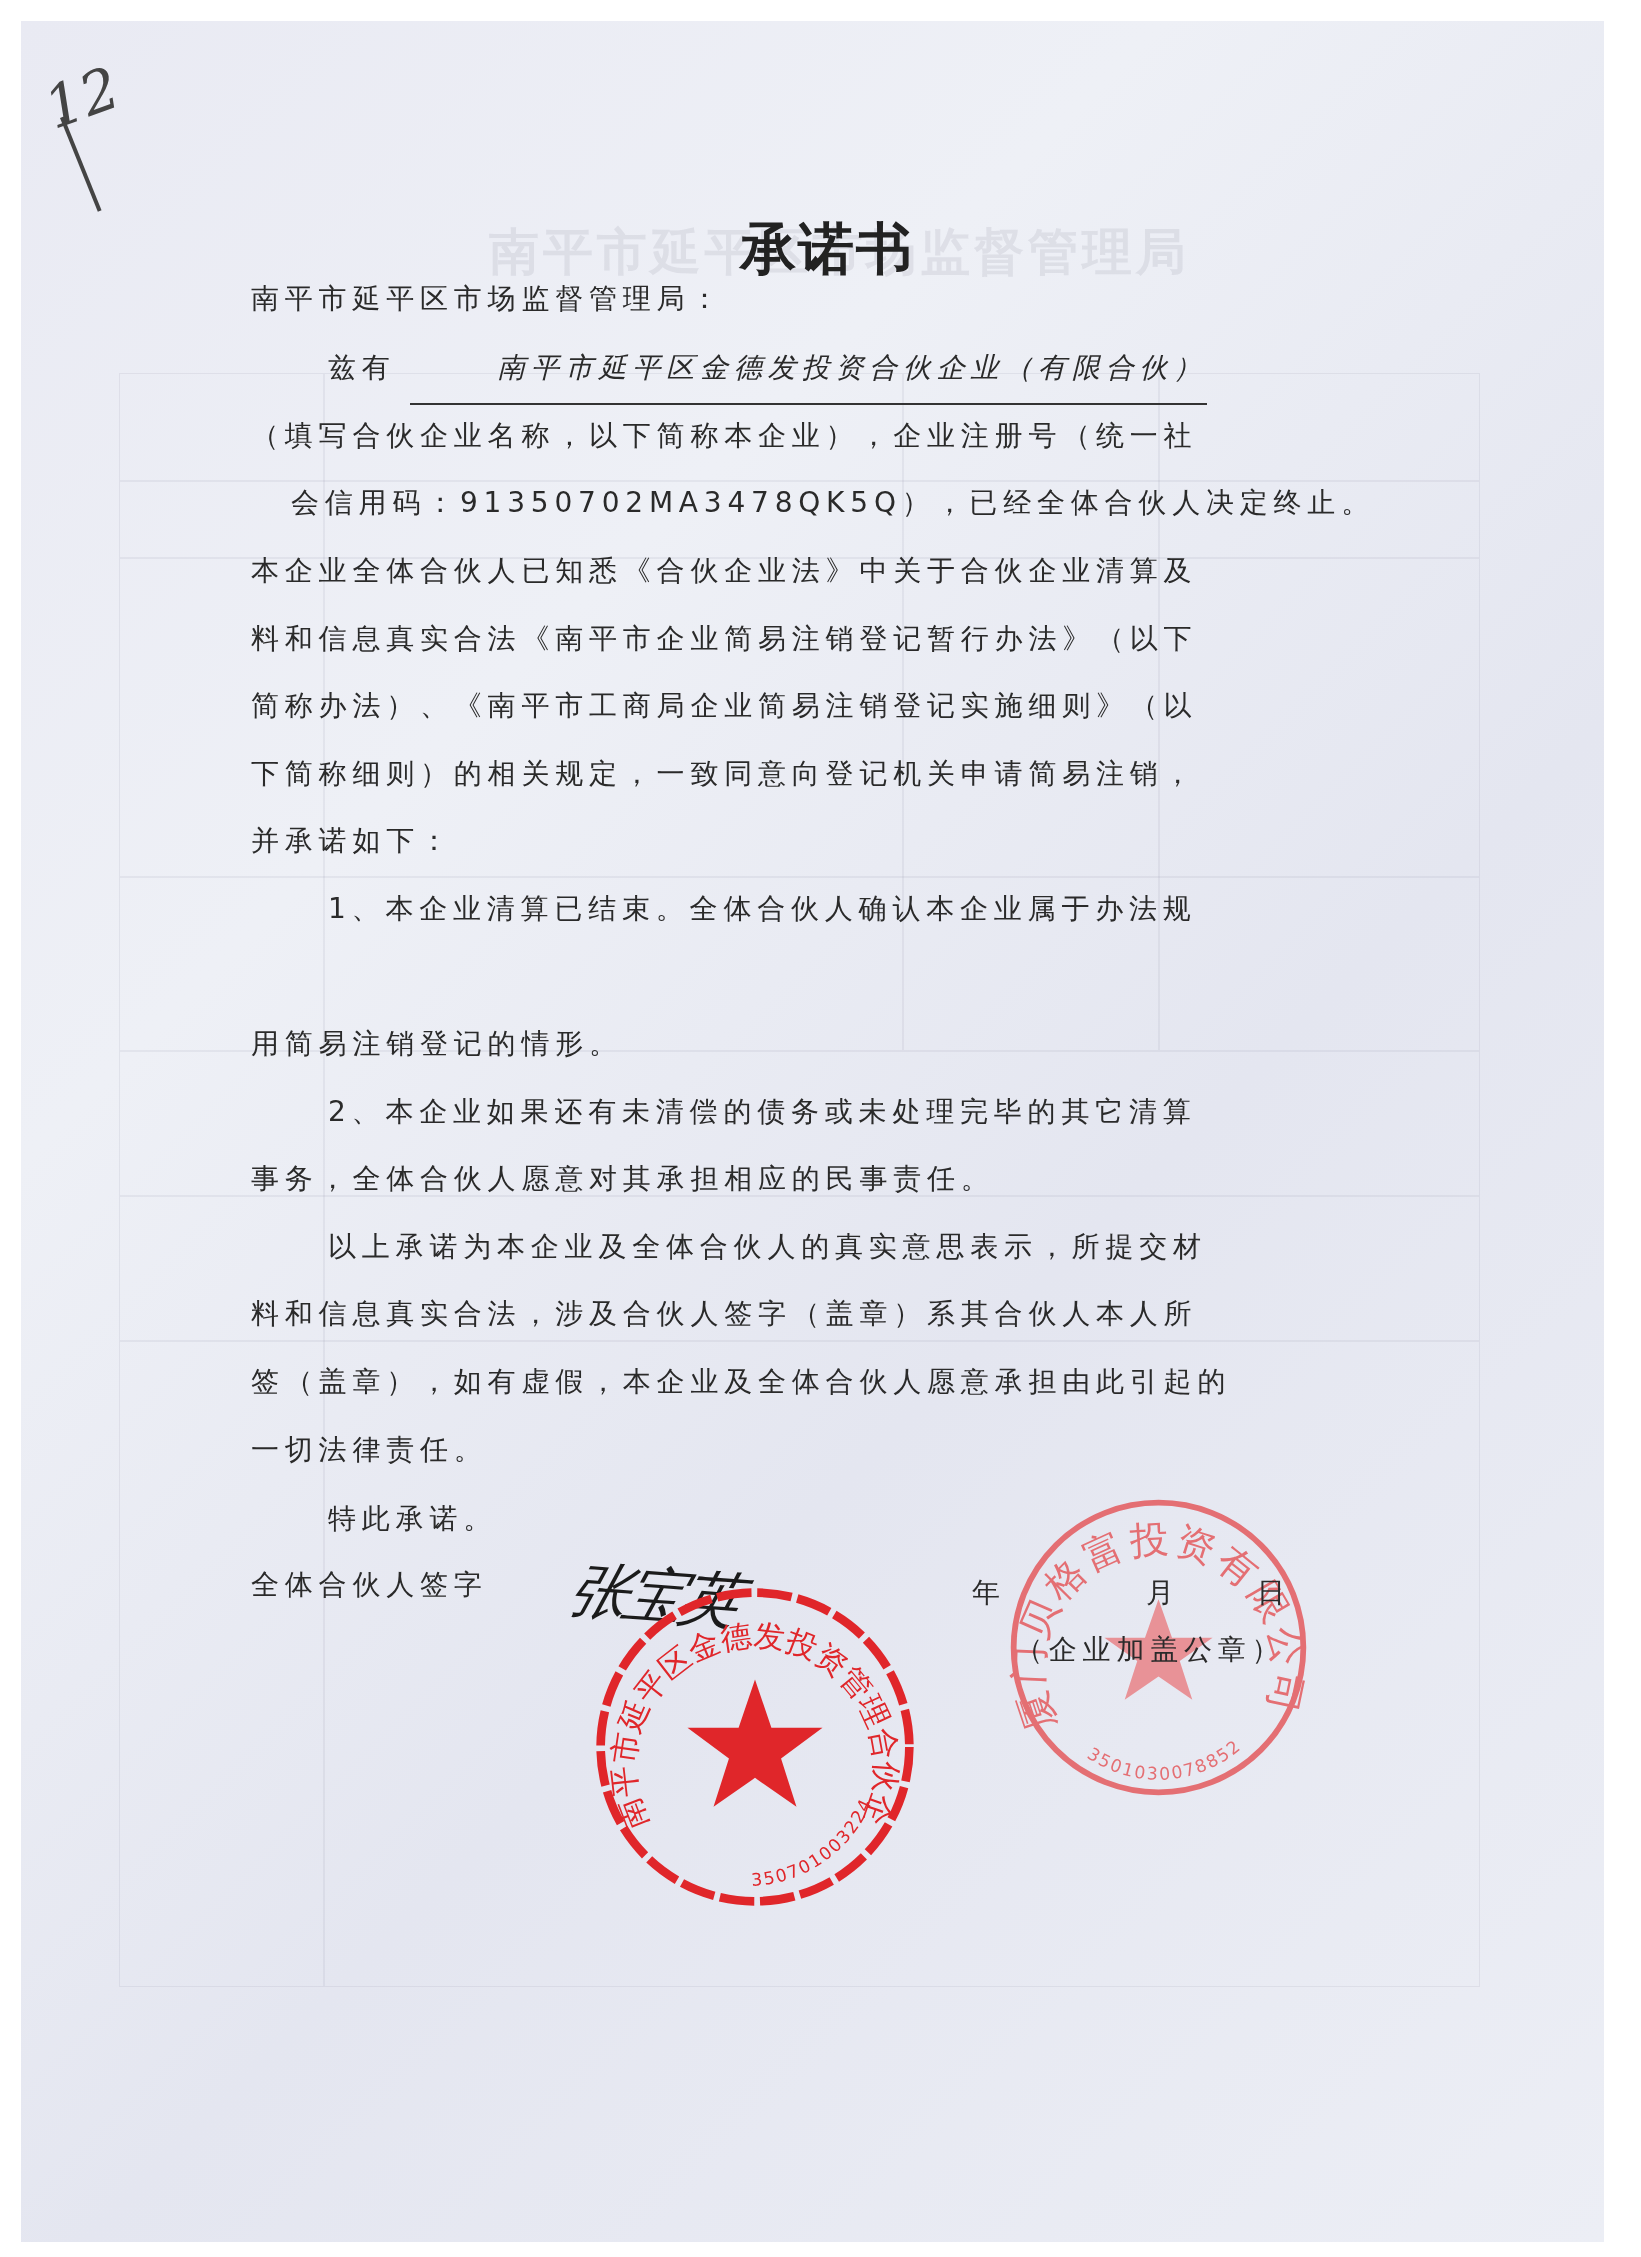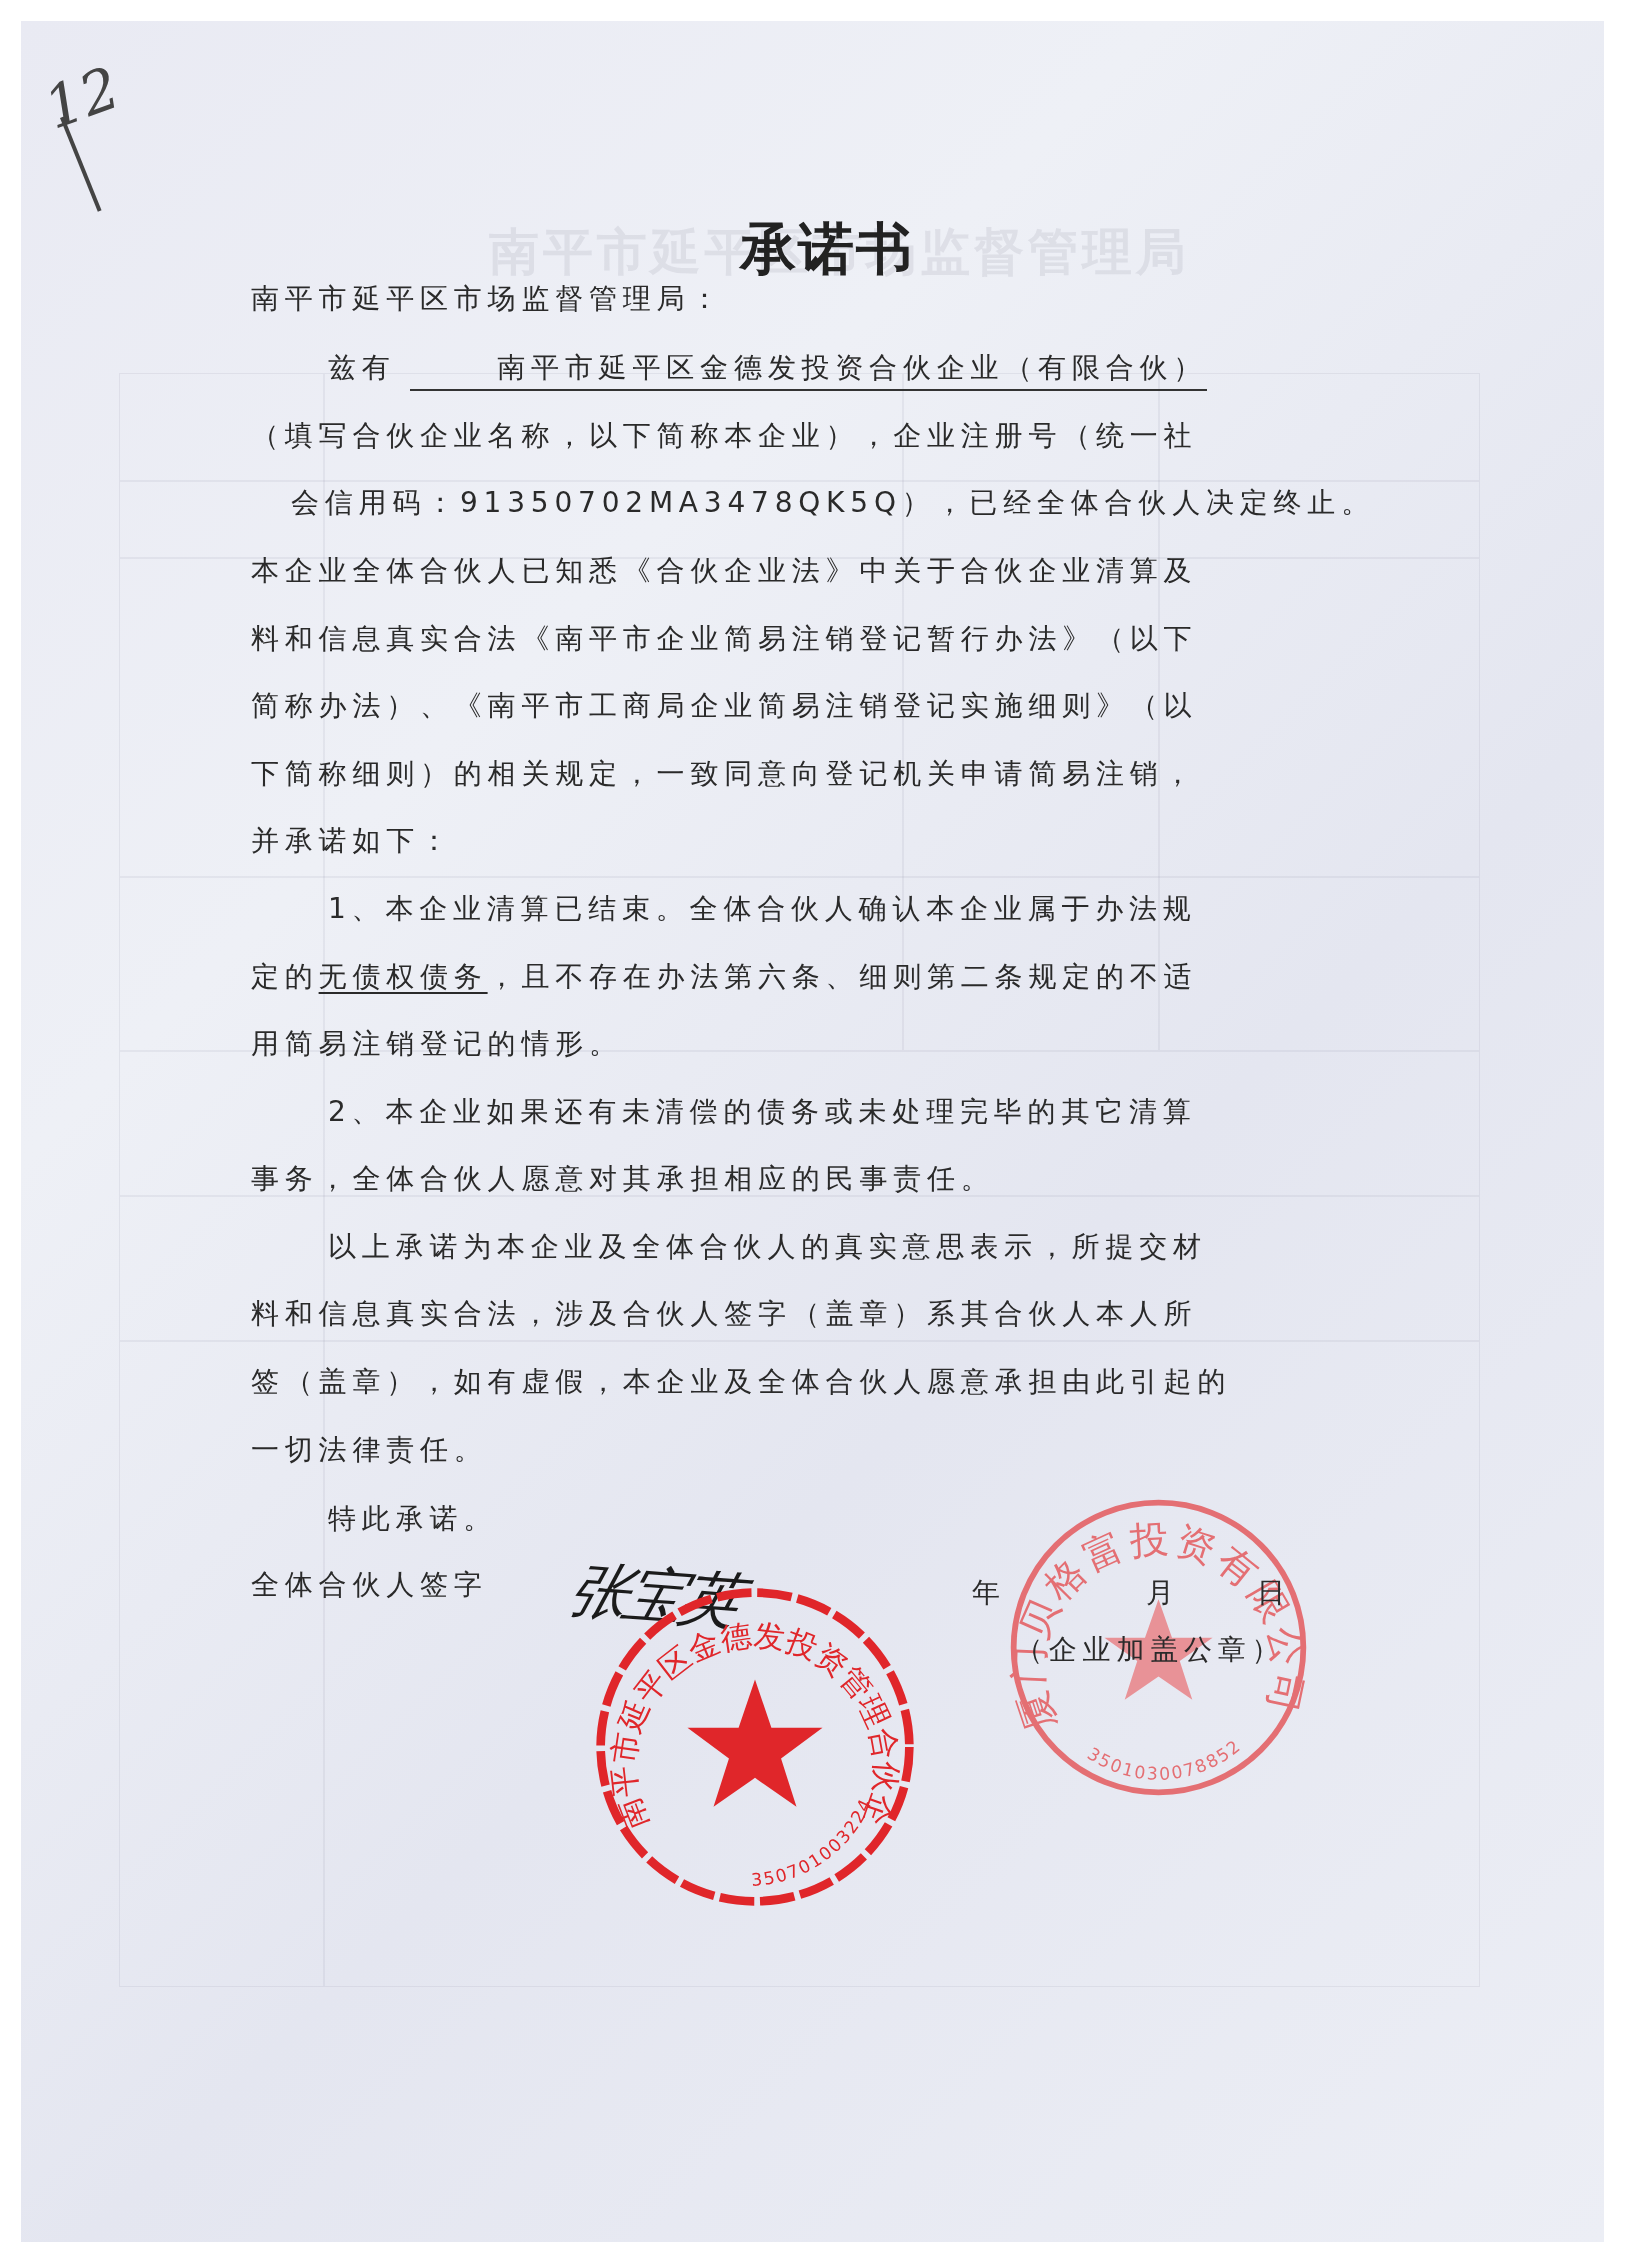--- a/index.html
+++ b/index.html
@@ -20,21 +20,21 @@
   }
   .ghost-table { position: absolute; left: 98px; top: 352px; width: 1359px; height: 1612px;
     border: 1.9px solid rgba(150,150,170,0.15); }
   .ghost-line-h { position: absolute; left: 0; right: 0; height: 1.9px; background: rgba(150,150,170,0.13); }
   .ghost-line-v { position: absolute; top: 0; bottom: 0; width: 1.9px; background: rgba(150,150,170,0.13); }
 
   .text { position: absolute; color: #2a2a2a; font-size: 28px; letter-spacing: 5.8px; white-space: nowrap;
     font-family: "DejaVu Sans", sans-serif; }
   .title { position: absolute; left: 719px; top: 191px; font-size: 56px; font-weight: bold; color: #222;
     letter-spacing: 1.9px; }
-  .company-underline { border-bottom: 2.9px solid #333; padding-bottom: 2px; }
+  .company-underline { border-bottom: 2.9px solid #333; padding-bottom: 16px; font-style: italic; }
   .u { text-decoration: underline; text-decoration-thickness: 1.9px; text-underline-offset: 5.8px; }
 
   .handwriting { position: absolute; left: 548px; top: 1439px; font-size: 60px; color: #1b1b1b;
     font-family: "DejaVu Serif", serif; font-style: italic; transform: skewX(-12deg) rotate(4deg); letter-spacing: -3.9px; }
   .page-mark { position: absolute; left: 24px; top: 43px; font-size: 58px; color: #444;
     font-family: "DejaVu Serif", serif; font-style: italic; transform: rotate(-20deg); }
   .page-mark-stroke { position: absolute; left: 39px; top: 97px; width: 3.9px; height: 101px; background: #444;
     transform: rotate(-22deg); transform-origin: top left; }
 
   .seal { position: absolute; border-radius: 50%; }
@@ -72,23 +72,20 @@
 
   <div class="text" style="left:230px; top:396px;">（填写合伙企业名称，以下简称本企业），企业注册号（统一社</div>
   <div class="text" style="left:230px; top:463px;margin-left:40px;">会信用码：91350702MA3478QK5Q），已经全体合伙人决定终止。</div>
   <div class="text" style="left:230px; top:531px;">本企业全体合伙人已知悉《合伙企业法》中关于合伙企业清算及</div>
   <div class="text" style="left:230px; top:599px;">料和信息真实合法《南平市企业简易注销登记暂行办法》（以下</div>
   <div class="text" style="left:230px; top:734px;">下简称细则）的相关规定，一致同意向登记机关申请简易注销，</div>
   <div class="text" style="left:230px; top:666px;">简称办法）、《南平市工商局企业简易注销登记实施细则》（以</div>
   <div class="text" style="left:230px; top:801px;">并承诺如下：</div>
 
   <div class="text" style="left:307px; top:869px;">1、本企业清算已结束。全体合伙人确认本企业属于办法规</div>
-  <div class="text" style="left:230px; top:937px;">
-    <span>定的</span><span class="u">无债权债务</span><span>，且不存在办法第六条、细则第二条规定的不适</span>
-  </div>
   <div class="text" style="left:230px; top:1004px;">用简易注销登记的情形。</div>
 
   <div class="text" style="left:307px; top:1072px;">2、本企业如果还有未清偿的债务或未处理完毕的其它清算</div>
   <div class="text" style="left:230px; top:1139px;">事务，全体合伙人愿意对其承担相应的民事责任。</div>
 
   <div class="text" style="left:307px; top:1207px;">以上承诺为本企业及全体合伙人的真实意思表示，所提交材</div>
   <div class="text" style="left:230px; top:1274px;">料和信息真实合法，涉及合伙人签字（盖章）系其合伙人本人所</div>
   <div class="text" style="left:230px; top:1342px;">签（盖章），如有虚假，本企业及全体合伙人愿意承担由此引起的</div>
   <div class="text" style="left:230px; top:1410px;">一切法律责任。</div>
 

